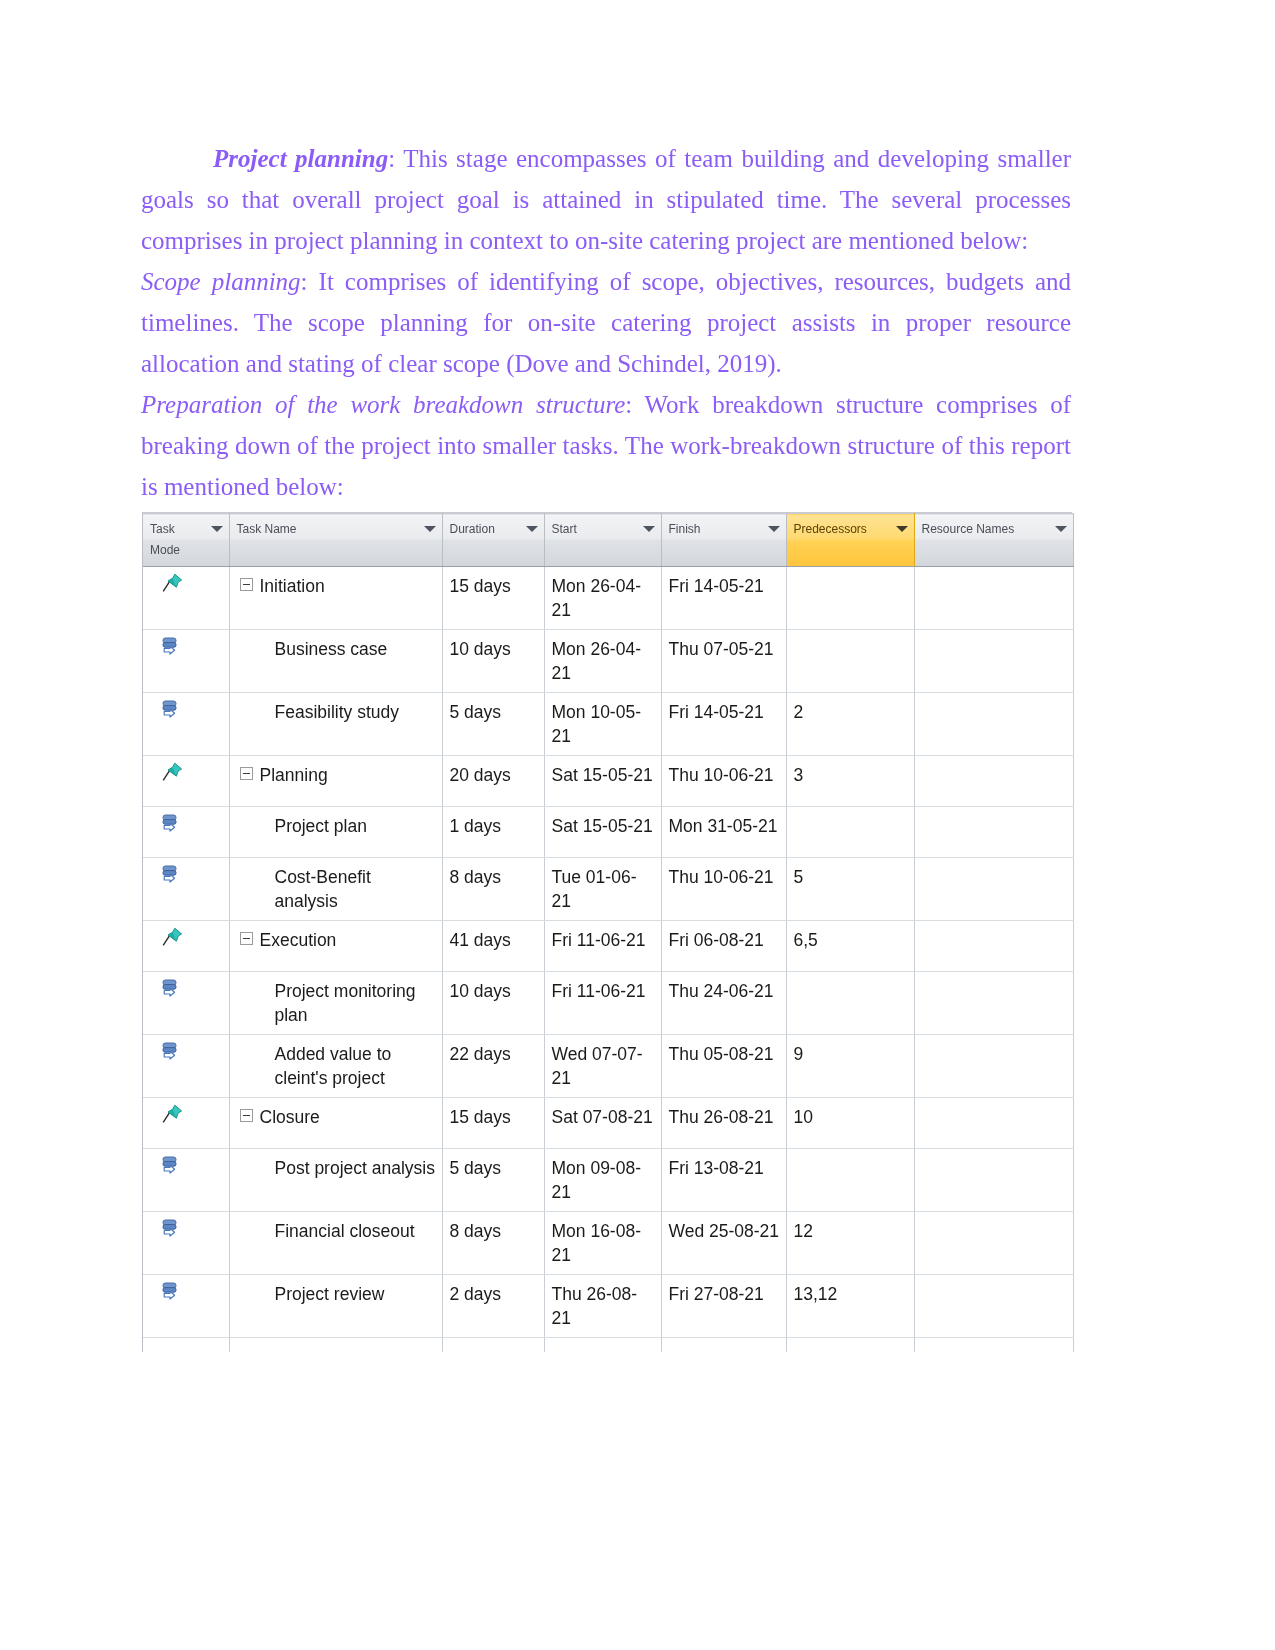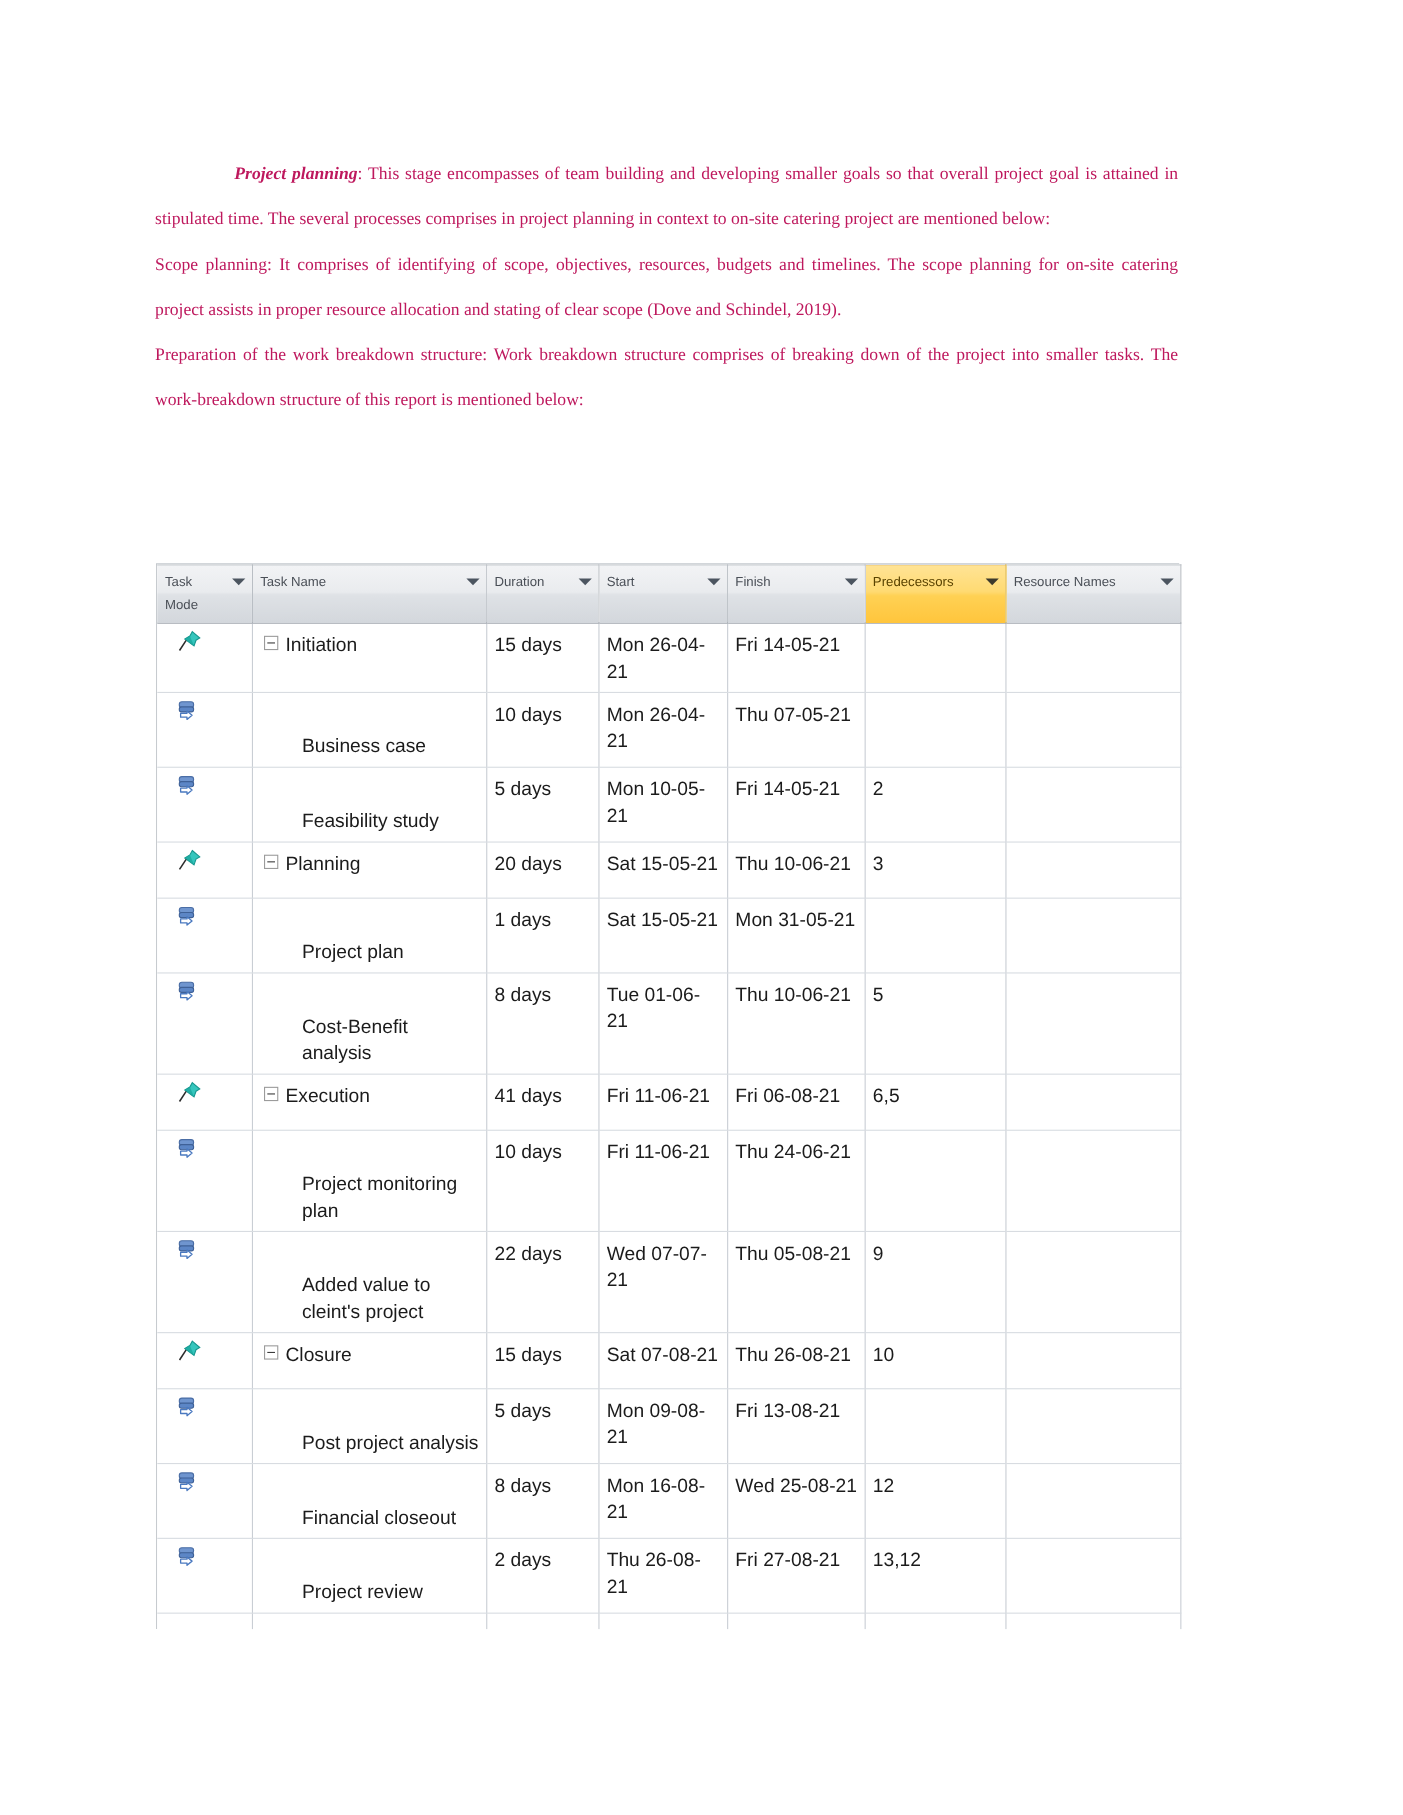--- a/index.html
+++ b/index.html
@@ -24,31 +24,31 @@
   
   .prose {
     position: absolute;
     left: 141px;
     top: 138px;
     width: 930px;
   }
 
   .para {
     font-family: "Liberation Serif", serif;
-    font-size: 16px;
+    font-size: 25px;
     line-height: 41px;
-    color: #be185d;
+    color: #8b5cf6;
     text-align: justify;
     text-justify: inter-word;
     margin: 0 0 0 0;
     hyphens: none;
   }
   .para.indent { text-indent: 72px; }
   .para .bi { font-weight: bold; font-style: italic; }
-  .para .it { }
+  .para .it { font-style: italic; }
 
   
   .grid-wrap {
     position: absolute;
     left: 142px;
     top: 512px;
     width: 930px;
     background: #ffffff;
     font-family: "Liberation Sans", sans-serif;
   }
@@ -115,21 +115,21 @@
     line-height: 24px;
     background: #ffffff;
     height: 51px;
   }
   tbody td.mode-cell {
     border-right: 1px solid #c9ced4;
     padding: 4px 0 0 16px;
   }
   tbody tr.summary td { font-weight: normal; }
   tbody td.name-cell { padding-left: 10px; }
-  tbody td.name-cell .nm-sub { display: inline-block; padding-left: 35px; margin-top: 29px; }
+  tbody td.name-cell .nm-sub { display: inline-block; padding-left: 35px; }
   tbody td.name-cell .nm-sum { display: inline-block; padding-left: 20px; position: relative; }
 
   .collapse-box {
     position: absolute;
     left: 0px;
     top: 4px;
     width: 13px;
     height: 13px;
     border: 1px solid #9b9b9b;
     background: #ffffff;

